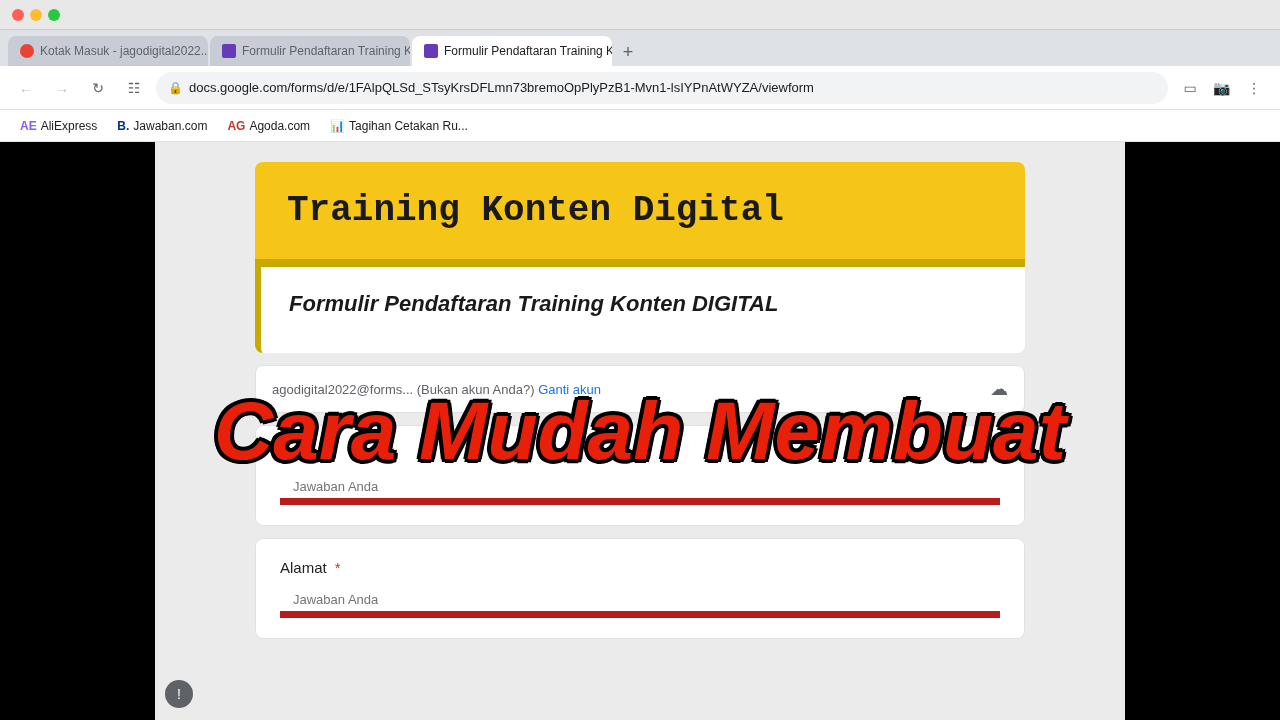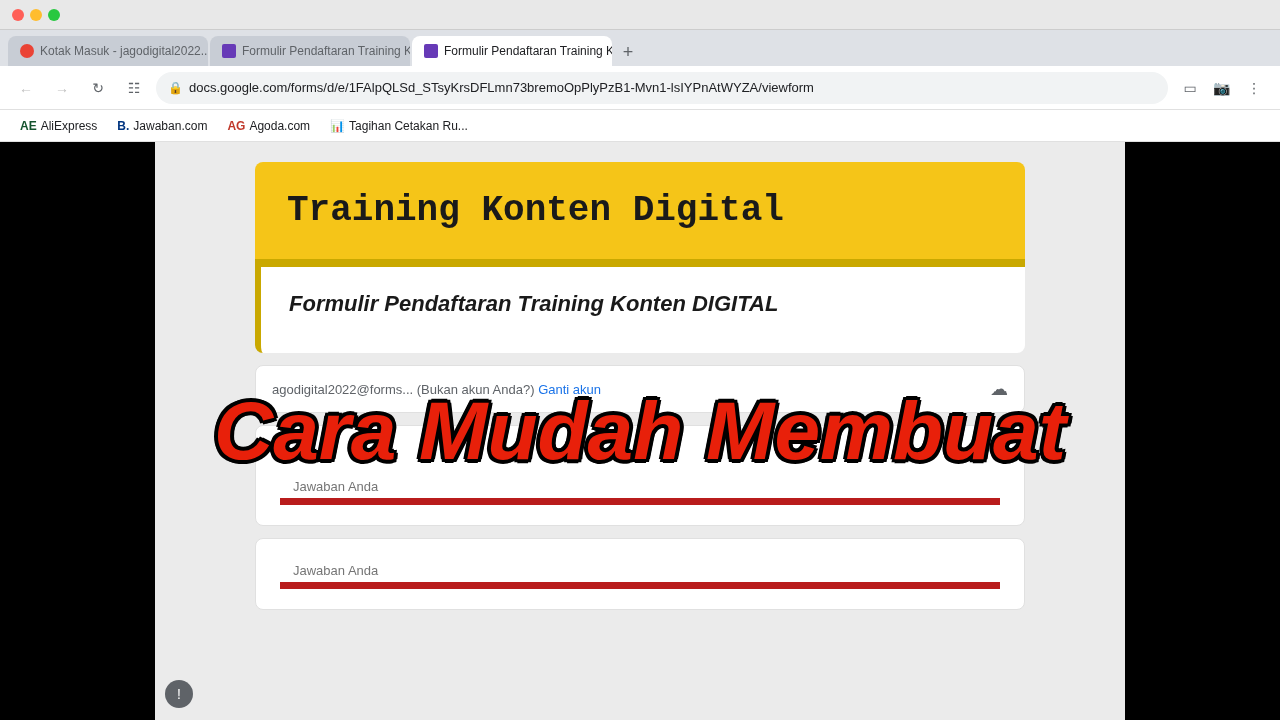--- a/index.html
+++ b/index.html
@@ -407,21 +407,21 @@
     </div>
     <div class="nav-actions">
       <div class="nav-btn">▭</div>
       <div class="nav-btn">📷</div>
       <div class="nav-btn">⋮</div>
     </div>
   </div>
 
   <div class="bookmarks-bar">
     <div class="bookmark-item">
-      <span style="color:#14532d;font-weight:bold;font-size:12px;">AE</span>
+      <span style="color:#8b5cf6;font-weight:bold;font-size:12px;">AE</span>
       <span>AliExpress</span>
     </div>
     <div class="bookmark-item">
       <span style="color:#003580;font-weight:bold;font-size:12px;">B.</span>
       <span>Jawaban.com</span>
     </div>
     <div class="bookmark-item">
       <span style="color:#c0392b;font-weight:bold;font-size:12px;">AG</span>
       <span>Agoda.com</span>
     </div>
@@ -460,20 +460,24 @@
 
       <div class="form-field-card">
         <div class="field-label">
           <span>Nama</span>
           <span class="required-star">*</span>
         </div>
         <input class="field-input" type="text" placeholder="Jawaban Anda" style="">
       </div>
 
       <div class="form-field-card">
+        <div class="field-label">
+          <span>Alamat</span>
+          <span class="required-star">*</span>
+        </div>
         <input class="field-input" type="text" placeholder="Jawaban Anda" style="">
       </div>
 
     </div>
 
     <div class="overlay-container">
       <div class="overlay-text-line1">Cara Mudah Membuat</div>
     </div>
 
     <div class="feedback-btn">

